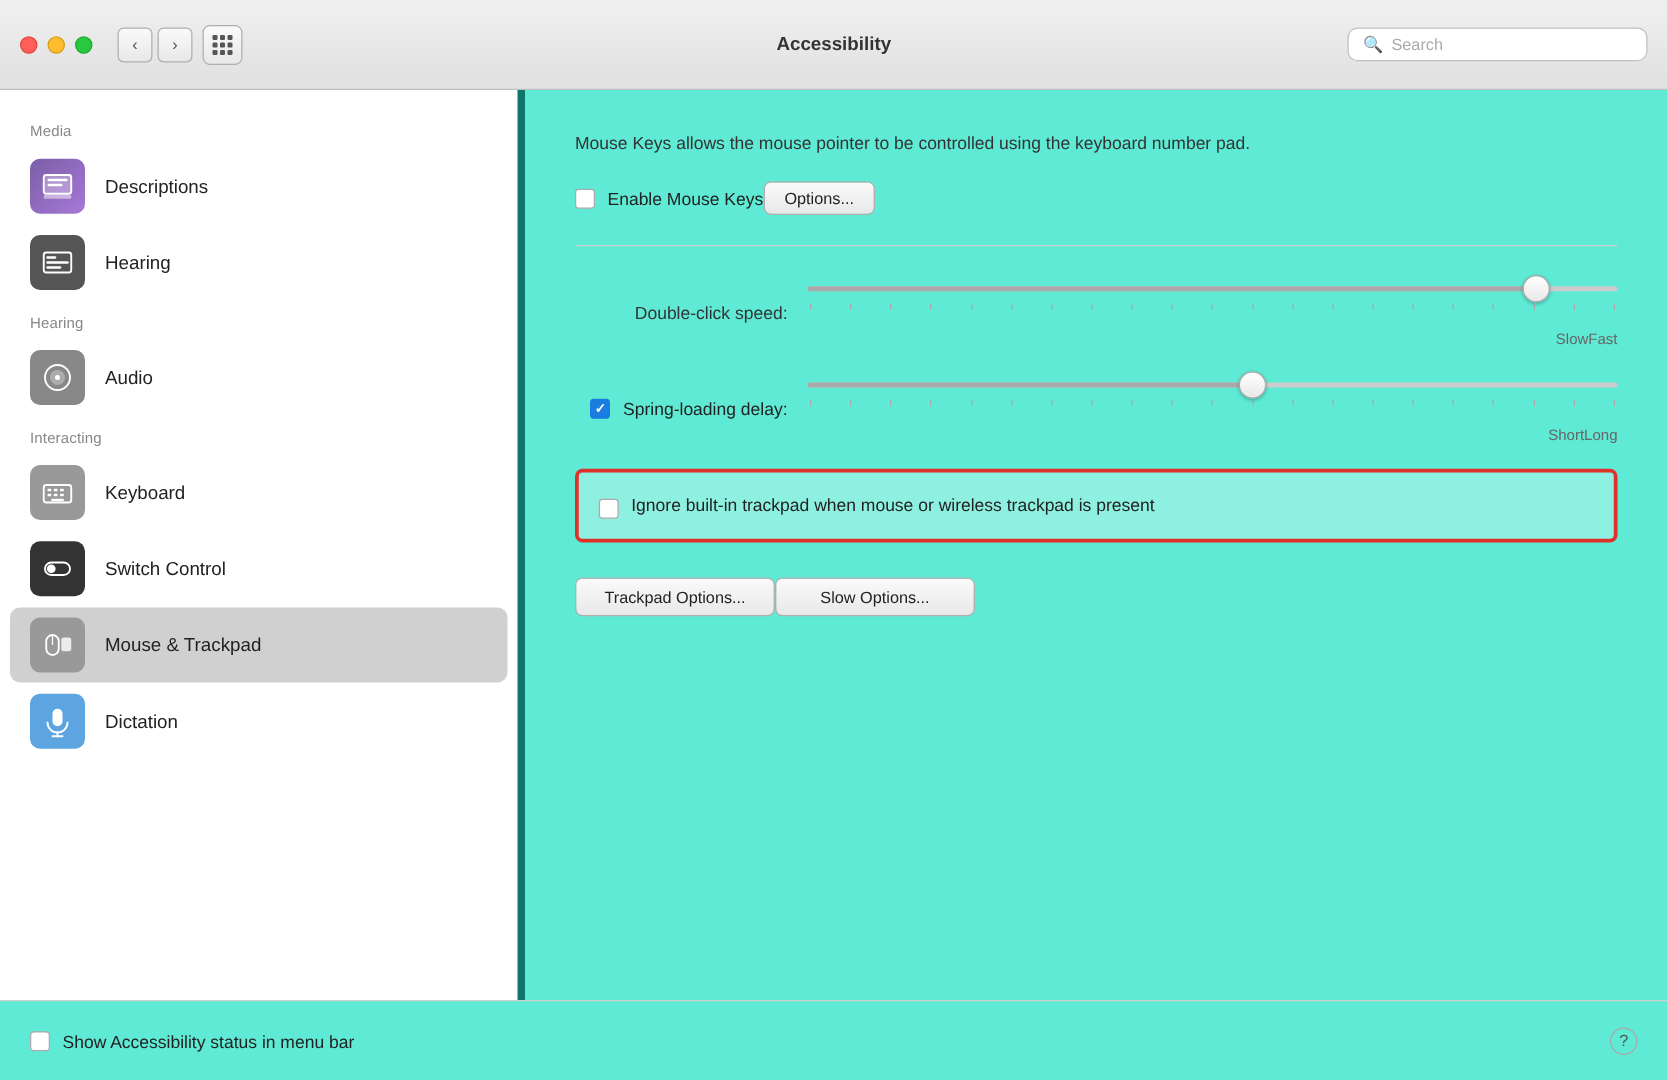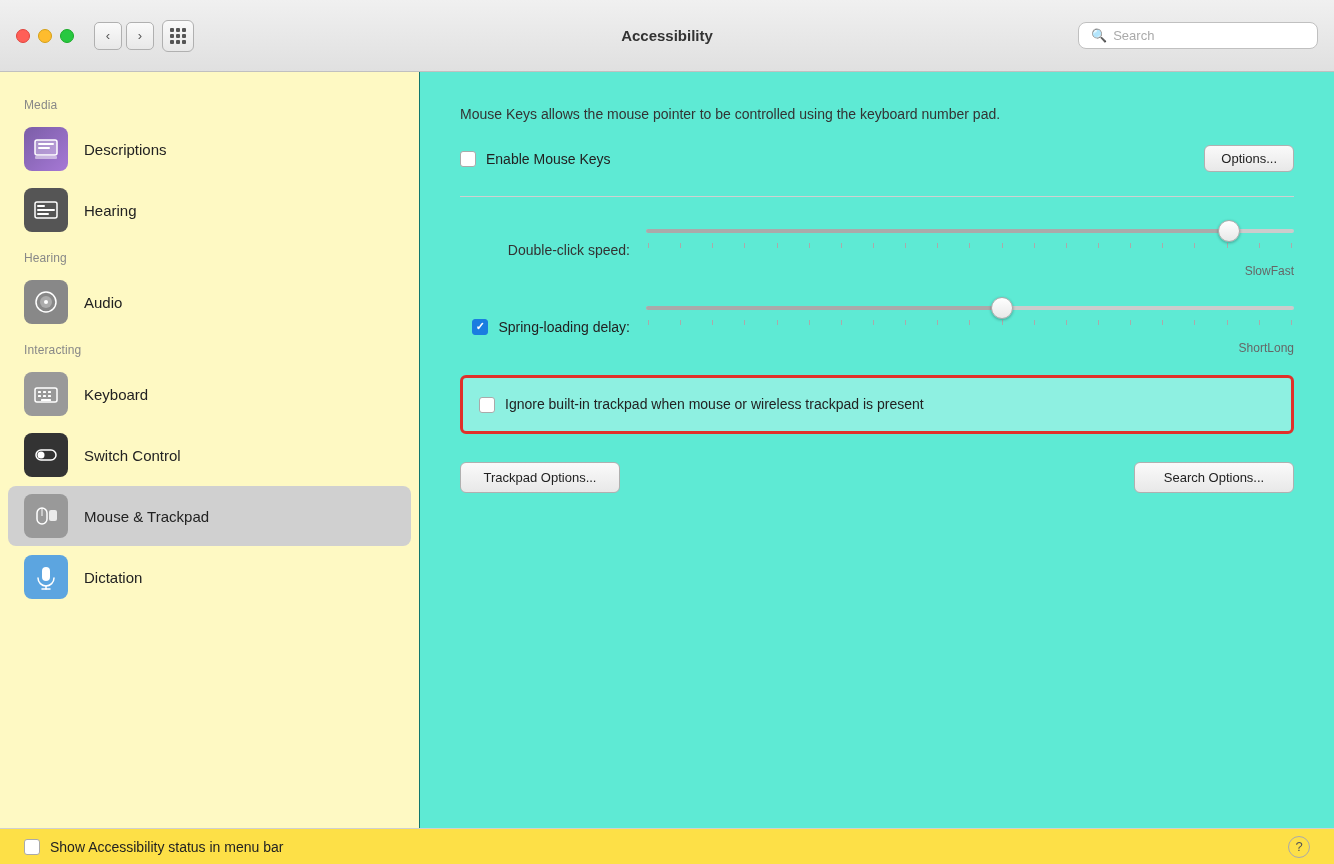--- a/index.html
+++ b/index.html
@@ -119,22 +119,22 @@
     .main-content {
       display: flex;
       flex: 1;
       overflow: hidden;
     }
 
     
     .sidebar {
       width: 420px;
       min-width: 420px;
-      background: #fef9c3;
-      border-right: 1px solid #0f766e;
+      background: #ffffff;
+      border-right: 6px solid #0f766e;
       overflow-y: auto;
       padding: 16px 0;
     }
 
     .sidebar-section-label {
       font-size: 12px;
       color: #888;
       padding: 10px 16px 6px 24px;
       letter-spacing: 0.01em;
     }
@@ -206,21 +206,20 @@
       font-size: 14px;
       color: #333;
       line-height: 1.5;
       max-width: 680px;
     }
 
     
     .row-flex {
       display: flex;
       align-items: center;
-      justify-content: space-between;
     }
 
     .checkbox-row {
       display: flex;
       align-items: center;
       gap: 10px;
     }
 
     .checkbox {
       width: 16px;
@@ -350,53 +349,53 @@
     
     .highlight-box {
       border: 3px solid #e0302a;
       border-radius: 6px;
       padding: 16px;
       background: rgba(255,255,255,0.3);
     }
 
     .ignore-trackpad-row {
       display: flex;
-      align-items: center;
+      align-items: flex-end;
       gap: 10px;
     }
 
     .ignore-trackpad-text {
       font-size: 14px;
       color: #222;
       line-height: 1.5;
     }
 
     
     .bottom-buttons {
       display: flex;
-      justify-content: space-between;
+      justify-content: flex-start;
       margin-top: 8px;
     }
 
     .action-btn {
       background: linear-gradient(to bottom, #fafafa, #e8e8e8);
       border: 1px solid #b0b0b0;
       border-radius: 6px;
       padding: 7px 22px;
       font-size: 13px;
       color: #222;
       cursor: pointer;
       min-width: 160px;
       text-align: center;
     }
 
     
     .bottom-bar {
-      background: #fde047;
-      height: 36px;
+      background: #5eead4;
+      height: 64px;
       border-top: 1px solid #d0d0d0;
       display: flex;
       align-items: center;
       padding: 0 24px;
       justify-content: space-between;
     }
 
     .show-status-row {
       display: flex;
       align-items: center;
@@ -649,21 +648,21 @@
 
     <div class="highlight-box">
       <div class="ignore-trackpad-row">
         <div class="checkbox"></div>
         <span class="ignore-trackpad-text">Ignore built-in trackpad when mouse or wireless trackpad is present</span>
       </div>
     </div>
 
     <div class="bottom-buttons">
       <button class="action-btn">Trackpad Options...</button>
-      <button class="action-btn">Search Options...</button>
+      <button class="action-btn">Slow Options...</button>
     </div>
   </div>
 </div>
 
 <div class="bottom-bar">
   <div class="show-status-row">
     <div class="checkbox"></div>
     <span class="checkbox-label">Show Accessibility status in menu bar</span>
   </div>
   <button class="help-btn">?</button>

